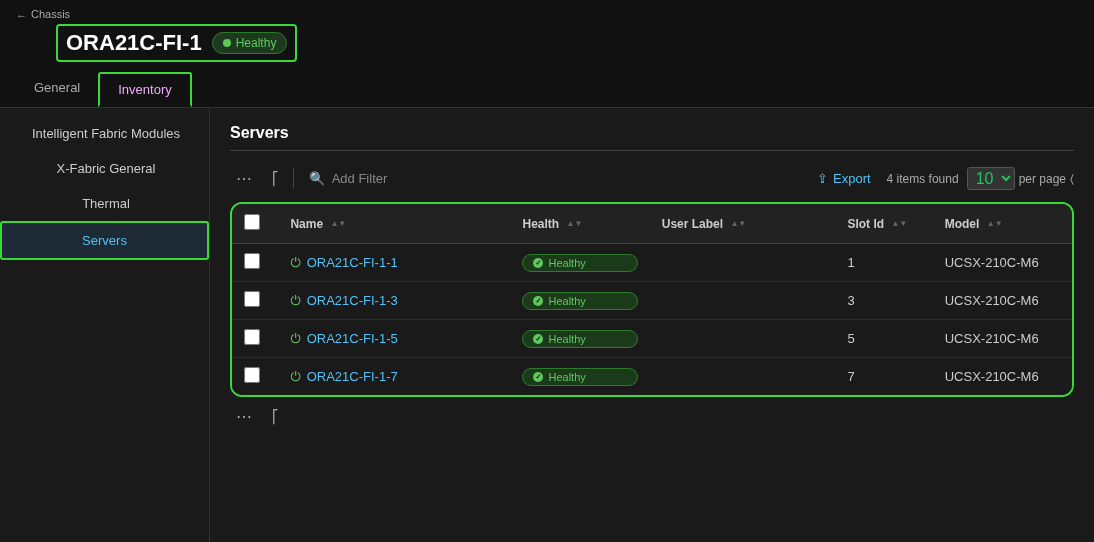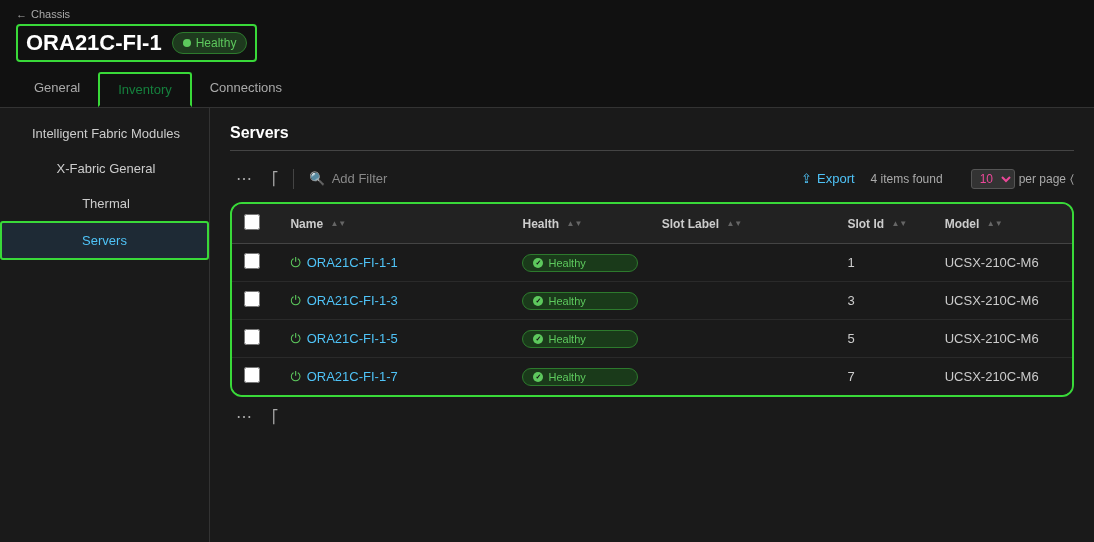--- a/index.html
+++ b/index.html
@@ -26,20 +26,21 @@
       align-items: center;
       gap: 4px;
       margin-bottom: 4px;
       cursor: pointer;
     }
     .title-row {
       display: flex;
       align-items: center;
       gap: 12px;
       margin-bottom: 10px;
+      margin-left: 40px;
     }
     .page-title {
       font-size: 22px;
       font-weight: 700;
       color: #fff;
     }
     .health-badge {
       display: flex;
       align-items: center;
       gap: 5px;
@@ -76,21 +77,21 @@
     }
     .tab {
       padding: 8px 18px;
       cursor: pointer;
       color: #aaa;
       font-size: 13px;
       border-bottom: 2px solid transparent;
       white-space: nowrap;
     }
     .tab.active {
-      color: #15803d;
+      color: #f0abfc;
       border-bottom: 2px solid #39d939;
       border: 2px solid #39d939;
       border-bottom-color: transparent;
       border-radius: 3px 3px 0 0;
       text-align: center;
     }
 
     
     .main {
       display: flex;
@@ -195,26 +196,25 @@
     }
     .per-page {
       display: flex;
       align-items: center;
       gap: 4px;
       color: #aaa;
       font-size: 12px;
     }
     .per-page select {
       background: #333;
-      color: #ec4899;
+      color: #22c55e;
       border: 1px solid #555;
       border-radius: 3px;
       padding: 1px 4px;
-      font-size: 12px;
-      margin-left: 20px;
+      font-size: 16px;
     }
 
     
     .table-wrapper {
       border: 2px solid #39d939;
       border-radius: 12px;
       overflow: hidden;
     }
     table {
       width: 100%;
@@ -319,21 +319,20 @@
       <div class="health-badge">
         <div class="health-dot">✓</div>
         <span>Healthy</span>
       </div>
     </div>
   </div>
 
   <div class="tabs">
     <div class="tab">General</div>
     <div class="tab active">Inventory</div>
-    <div class="tab">Connections</div>
   </div>
 </div>
 
 <div class="main">
 
   <div class="sidebar">
     <div class="sidebar-item">Intelligent Fabric Modules</div>
     <div class="sidebar-item">X-Fabric General</div>
     <div class="sidebar-item">Thermal</div>
     <div class="sidebar-item active highlighted">Servers</div>
@@ -377,21 +376,21 @@
             </th>
             <th class="col-name">
               <span>Name</span>
               <span class="sort-icons">▲▼</span>
             </th>
             <th class="col-health">
               <span>Health</span>
               <span class="sort-icons">▲▼</span>
             </th>
             <th class="col-label">
-              <span>Slot Label</span>
+              <span>User Label</span>
               <span class="sort-icons">▲▼</span>
             </th>
             <th class="col-slot">
               <span>Slot Id</span>
               <span class="sort-icons">▲▼</span>
             </th>
             <th class="col-model">
               <span>Model</span>
               <span class="sort-icons">▲▼</span>
             </th>

